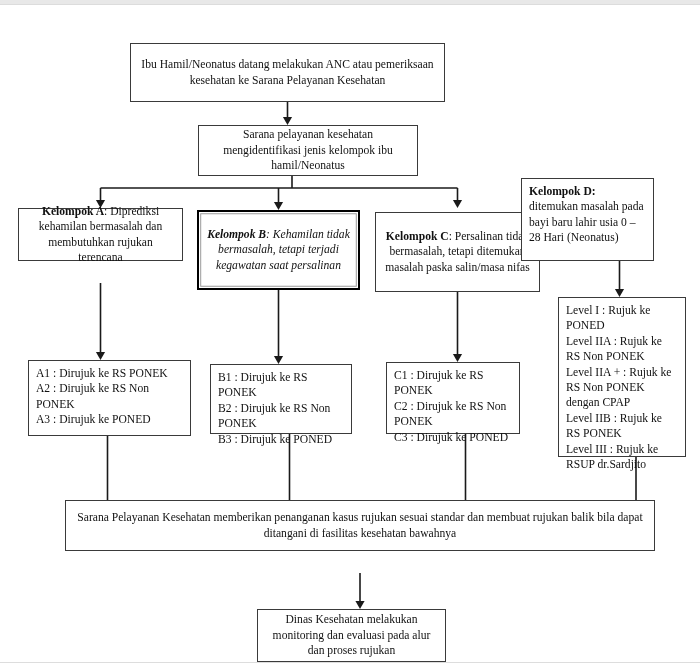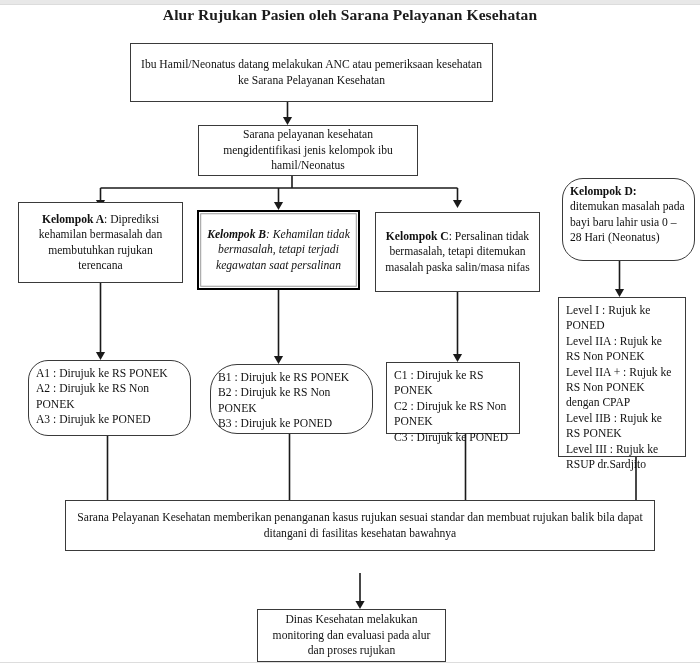--- a/index.html
+++ b/index.html
@@ -70,21 +70,20 @@
   }
   #edges line, #edges path { stroke: #1a1a1a; stroke-width: 1.6; fill: none; }
   #edges polygon { fill: #1a1a1a; }
 </style>
 </head>
 <body>
 
 <div id="page">
   <div class="top-strip"></div>
 
-  <div id="title">Alur Rujukan Pasien oleh Sarana Pelayanan Kesehatan</div>
 
   <svg id="edges" viewBox="0 0 700 671" width="700" height="671">
       <g>
         <line x1="287.5" y1="102" x2="287.5" y2="117"></line>
         <polygon points="282.9,117 292.1,117 287.5,125"></polygon>
       </g>
       <g>
         <line x1="100.5" y1="283" x2="100.5" y2="352"></line>
         <polygon points="95.9,352 105.1,352 100.5,360"></polygon>
       </g>
@@ -126,42 +125,42 @@
         <line x1="100.5" y1="188" x2="100.5" y2="200"></line>
         <polygon points="95.9,200 105.1,200 100.5,208"></polygon>
         <line x1="278.5" y1="188" x2="278.5" y2="202"></line>
         <polygon points="273.9,202 283.1,202 278.5,210"></polygon>
         <line x1="457.5" y1="188" x2="457.5" y2="200"></line>
         <polygon points="452.9,200 462.1,200 457.5,208"></polygon>
       </g>
     </svg>
 
   <div id="nodes">
-      <div class="node align-center" style="left: 130px; top: 43px; width: 363px; height: 59px;">
+      <div class="node align-center" style="left: 130px; top: 43px; width: 315px; height: 59px;">
         <div class="inner">Ibu Hamil/Neonatus datang melakukan ANC atau pemeriksaan kesehatan ke Sarana Pelayanan Kesehatan</div>
       </div>
       <div class="node align-center" style="left: 198px; top: 125px; width: 220px; height: 51px;">
         <div class="inner">Sarana pelayanan kesehatan mengidentifikasi jenis kelompok ibu hamil/Neonatus</div>
       </div>
-      <div class="node align-center" style="left: 18px; top: 202px; width: 165px; height: 81px;">
+      <div class="node align-center" style="left: 18px; top: 208px; width: 165px; height: 53px;">
         <div class="inner"><b>Kelompok A</b>: Diprediksi kehamilan bermasalah dan membutuhkan rujukan terencana</div>
       </div>
       <div class="node align-center thick" style="left: 197px; top: 210px; width: 163px; height: 80px; font-style: italic;">
         <div class="inner"><b>Kelompok B</b>: Kehamilan tidak bermasalah, tetapi terjadi kegawatan saat persalinan</div>
       </div>
       <div class="node align-center" style="left: 375px; top: 212px; width: 165px; height: 80px;">
         <div class="inner"><b>Kelompok C</b>: Persalinan tidak bermasalah, tetapi ditemukan masalah paska salin/masa nifas</div>
       </div>
-      <div class="node align-left start-top" style="left: 562px; top: 178px; width: 133px; height: 83px; border-radius: 21px;">
+      <div class="node align-left start-top" style="left: 521px; top: 178px; width: 133px; height: 83px;">
         <div class="inner"><b>Kelompok D:</b> ditemukan masalah pada bayi baru lahir usia 0 – 28 Hari (Neonatus)</div>
       </div>
-      <div class="node align-left start-top" style="left: 28px; top: 360px; width: 163px; height: 76px; border-radius: 20px;">
+      <div class="node align-left start-top" style="left: 28px; top: 360px; width: 163px; height: 76px;">
         <div class="inner">A1 : Dirujuk ke RS PONEK<br>A2 : Dirujuk ke RS Non PONEK<br>A3 : Dirujuk ke PONED</div>
       </div>
-      <div class="node align-left start-top" style="left: 210px; top: 364px; width: 163px; height: 70px; border-radius: 27px;">
+      <div class="node align-left start-top" style="left: 210px; top: 364px; width: 142px; height: 70px;">
         <div class="inner">B1 : Dirujuk ke RS PONEK<br>B2 : Dirujuk ke RS Non PONEK<br>B3 : Dirujuk ke PONED</div>
       </div>
       <div class="node align-left start-top" style="left: 386px; top: 362px; width: 134px; height: 72px;">
         <div class="inner">C1 : Dirujuk ke RS PONEK<br>C2 : Dirujuk ke RS Non PONEK<br>C3 : Dirujuk ke PONED</div>
       </div>
       <div class="node align-left start-top" style="left: 558px; top: 297px; width: 128px; height: 160px; justify-content: center;">
         <div class="inner">Level I : Rujuk ke PONED<br>Level IIA : Rujuk ke RS Non PONEK<br>Level IIA + : Rujuk ke RS Non PONEK dengan CPAP<br>Level IIB : Rujuk ke RS PONEK<br>Level III : Rujuk ke RSUP dr.Sardjito</div>
       </div>
       <div class="node align-center" style="left: 65px; top: 500px; width: 590px; height: 51px;">
         <div class="inner">Sarana Pelayanan Kesehatan memberikan penanganan kasus rujukan sesuai standar dan membuat rujukan balik bila dapat ditangani di fasilitas kesehatan bawahnya</div>

